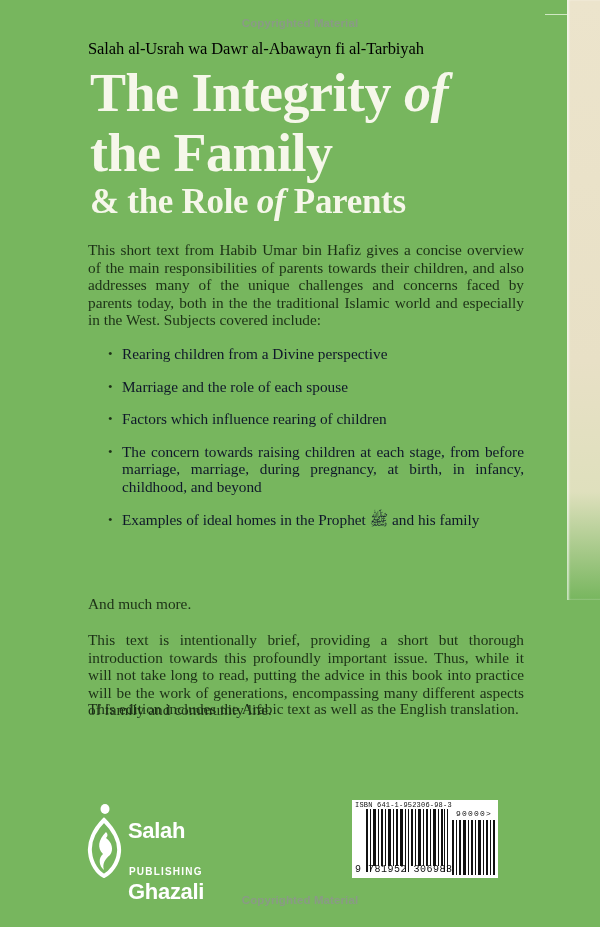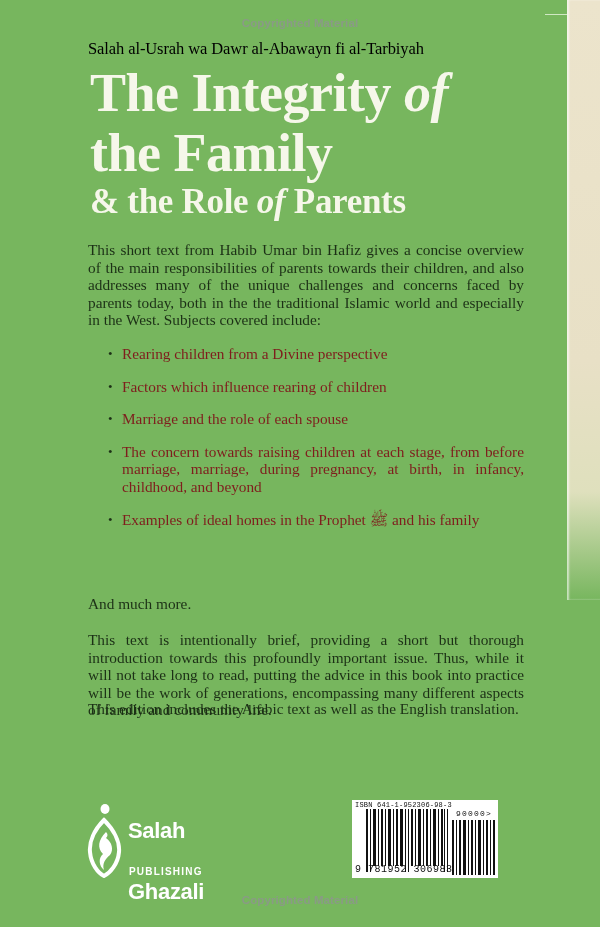--- a/index.html
+++ b/index.html
@@ -40,21 +40,21 @@
   .t3 { top: 180px; font-size: 35px; letter-spacing: -0.3px; }
   .body-text {
     position: absolute; left: 88px; width: 436px;
     font-size: 15.3px; line-height: 17.6px; color: #1c3016;
     text-align: justify;
   }
   .p1 { top: 241px; }
   .bullets { position: absolute; left: 108px; top: 345px; width: 416px; margin: 0; padding: 0; list-style: none; }
   .bullets li {
     position: relative; padding-left: 14px; margin-bottom: 15px;
-    font-size: 15.3px; line-height: 17.6px; color: #7f1d1d; text-align: justify;
+    font-size: 15.3px; line-height: 17.6px; color: #0f172a; text-align: justify;
   }
   .bullets li::before {
     content: "•"; position: absolute; left: 0; top: 0; font-size: 13px; color: #1c3016;
   }
   .pmore { top: 595px; }
   .p2 { top: 631px; }
   .p3 { top: 700px; }
   .logo { position: absolute; left: 86px; top: 800px; width: 130px; height: 80px; }
   .logo-mark { position: absolute; left: 0; top: 0; width: 36px; height: 78px; }
   .logo-word {
@@ -100,22 +100,22 @@
 <div class="series-title">Salah al-Usrah wa Dawr al-Abawayn fi al-Tarbiyah</div>
 
 <h1 class="title t1"><span>The Integrity </span><span class="it">of</span></h1>
 <h1 class="title t2">the Family</h1>
 <h2 class="title t3"><span>&amp; the Role </span><span class="it">of</span><span> Parents</span></h2>
 
 <div class="body-text p1">This short text from Habib Umar bin Hafiz gives a concise overview of the main responsibilities of parents towards their children, and also addresses many of the unique challenges and concerns faced by parents today, both in the the traditional Islamic world and especially in the West. Subjects covered include:</div>
 
 <ul class="bullets">
   <li>Rearing children from a Divine perspective</li>
+  <li>Marriage and the role of each spouse</li>
   <li>Factors which influence rearing of children</li>
-  <li>Marriage and the role of each spouse</li>
   <li>The concern towards raising children at each stage, from before marriage, marriage, during pregnancy, at birth, in infancy, childhood, and beyond</li>
   <li>Examples of ideal homes in the Prophet ﷺ and his family</li>
 </ul>
 
 <div class="body-text pmore">And much more.</div>
 <div class="body-text p2">This text is intentionally brief, providing a short but thorough introduction towards this profoundly important issue. Thus, while it will not take long to read, putting the advice in this book into practice will be the work of generations, encompassing many different aspects of family and community life.</div>
 <div class="body-text p3">This edition includes the Arabic text as well as the English translation.</div>
 
 <div class="logo">
   <svg class="logo-mark" viewBox="0 0 36 78">

